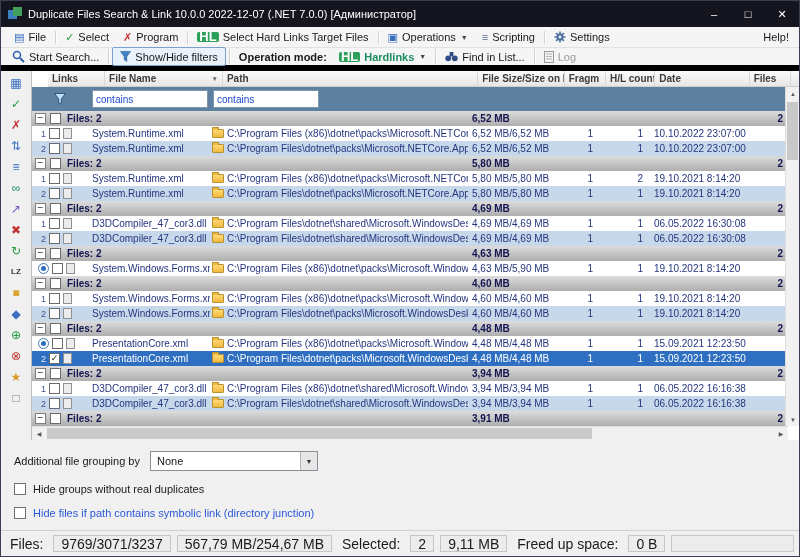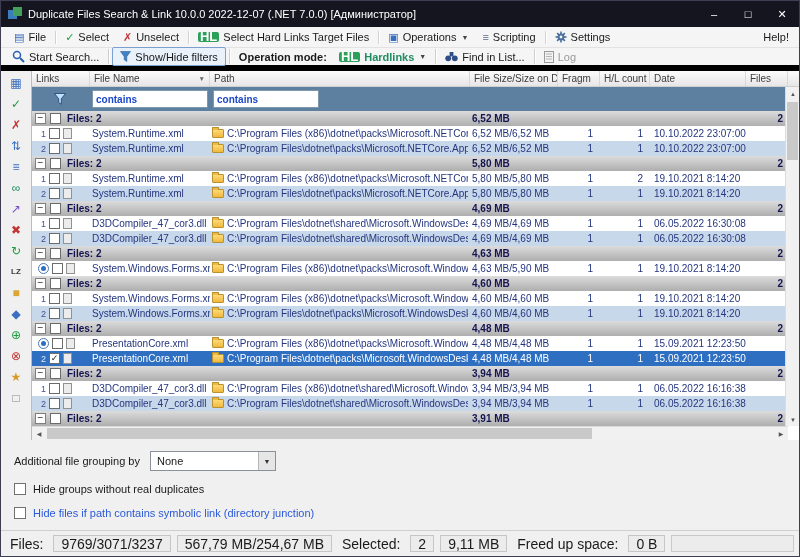--- a/index.html
+++ b/index.html
@@ -28,32 +28,32 @@
   .mode-value{color:#1e8e62;font-weight:bold;}
   .hlbadge{background:#2aa05a;color:#fff;font-size:13px;font-weight:bold;padding:1px 2px;border-radius:2px;line-height:8px;}
   .tb-disabled{color:#9a9a9a;}
 
   
   .main{position:absolute;top:70px;left:0;right:0;height:369px;display:flex;background:#f0f0f0;}
   .side{width:30px;box-sizing:border-box;display:flex;flex-direction:column;align-items:center;padding-top:3px;gap:4px;background:#f0f0f0;}
   .side .tool{width:18px;height:17px;display:flex;align-items:center;justify-content:center;font-size:12px;line-height:1;}
 
   .table{position:relative;flex:1;background:#fff;border-left:1px solid #bdbdbd;box-sizing:border-box;}
-  .thead{position:absolute;top:0;left:0;right:0;height:16px;display:flex;background:linear-gradient(#fcfcfc,#e6e6e6);border-bottom:1px solid #cfcfcf;box-sizing:border-box;}
+  .thead{position:absolute;top:0;left:16px;right:0;height:16px;display:flex;background:linear-gradient(#fcfcfc,#e6e6e6);border-bottom:1px solid #cfcfcf;box-sizing:border-box;font-weight:bold;}
   .th{display:flex;align-items:center;padding:0 4px;box-sizing:border-box;border-right:1px solid #d8d8d8;font-size:10px;color:#3c3c3c;overflow:hidden;white-space:nowrap;}
   .thfill{flex:1;border-right:none;}
   .tharrow{margin-left:auto;font-size:6.5px;color:#666;}
 
   .c0{width:58px;} .c1{width:120px;} .c2{width:260px;} .c3{width:88px;}
   .c4{width:42px;} .c5{width:50px;} .c6{width:96px;} .c7{width:42px;}
   .cg{width:438px;}
 
   .filterrow{position:absolute;top:16px;left:0;width:756px;height:24px;background:#5d80a0;box-sizing:border-box;}
   .f-funnel{position:absolute;left:22px;top:6px;}
-  .finput{position:absolute;top:3px;height:18px;border:1px solid #7d97ad;background:#fff;color:#1b48c8;font-weight:bold;font-size:10px;padding:0 3px;box-sizing:border-box;font-family:inherit;}
+  .finput{position:absolute;top:3px;height:18px;border:1px solid #7d97ad;background:#fff;color:#1b48c8;font-weight:normal;font-size:10px;padding:0 3px;box-sizing:border-box;font-family:inherit;}
   .fi-name{left:60px;width:116px;}
   .fi-path{left:181px;width:106px;}
 
   .tbody{position:absolute;top:40px;left:0;width:756px;height:315px;overflow:hidden;background:#fff;}
   .row{display:flex;height:15px;align-items:center;font-size:10px;}
   .row .cell{height:100%;display:flex;align-items:center;overflow:hidden;white-space:nowrap;box-sizing:border-box;padding:0 2px;}
   .row.group{background:linear-gradient(#dcdcdc,#aeaeae);color:#141452;font-weight:bold;}
   .row.normal{background:#fff;color:#24357e;}
   .row.alt{background:#c8d8eb;color:#24357e;}
   .row.selected{background:#2f6fc1;color:#fff;}
@@ -79,21 +79,21 @@
   .vscroll{position:absolute;right:0;top:16px;width:14px;height:339px;background:#f1f1f1;border-left:1px solid #dcdcdc;box-sizing:border-box;}
   .sbtn{width:14px;height:13px;display:flex;align-items:center;justify-content:center;font-size:6px;color:#555;flex:none;}
   .hthumb{height:11px;background:#c9c9c9;width:545px;margin-left:1px;}
   .vbtn-up{position:absolute;top:0;left:0;}
   .vbtn-dn{position:absolute;bottom:0;left:0;}
   .vthumb{position:absolute;left:1px;right:1px;top:15px;height:58px;background:#c9c9c9;}
 
   
   .bottom{position:absolute;top:439px;left:0;right:0;height:92px;background:#f0f0f0;box-sizing:border-box;padding:11px 0 0 13px;}
   .group-row{display:flex;align-items:center;gap:10px;height:20px;}
-  .combo{display:flex;align-items:center;width:126px;height:20px;background:#fff;border:1px solid #8a8f99;box-sizing:border-box;padding-left:6px;}
+  .combo{display:flex;align-items:center;width:168px;height:20px;background:#fff;border:1px solid #8a8f99;box-sizing:border-box;padding-left:6px;}
   .combo-btn{margin-left:auto;width:17px;height:100%;background:#e6e6e6;border-left:1px solid #b5b5b5;display:flex;align-items:center;justify-content:center;font-size:7px;color:#333;box-sizing:border-box;}
   .cbrow{display:flex;gap:7px;margin-top:12px;}
   .box{width:12px;height:12px;border:1px solid #707070;background:#fff;box-sizing:border-box;flex:none;}
   .blue-label{color:#2b59d8;}
 
   
   .statusbar{position:absolute;left:0;right:0;bottom:0;height:26px;background:#f0f0f0;border-top:1px solid #cfcfcf;display:flex;align-items:center;font-size:14px;box-sizing:border-box;padding:0 2px;}
   .seg{height:100%;display:flex;align-items:center;padding:0 7px;white-space:nowrap;}
   .segv{height:17px;border:1px solid #c6c6c6;background:#ececec;margin:0 3px;box-sizing:border-box;}
   .segsp{flex:1;height:17px;border:1px solid #c9c9c9;background:#ececec;margin:0 3px;box-sizing:border-box;}
@@ -121,21 +121,21 @@
       <span class="mi" style="color:#3a6ebf">▤</span>
       <span>File</span>
     </div>
     <div class="menu-sep"></div>
     <div class="menu-item">
       <span class="mi" style="color:#1d9b3e">✓</span>
       <span>Select</span>
     </div>
     <div class="menu-item">
       <span class="mi" style="color:#c33333">✗</span>
-      <span>Unselect</span>
+      <span>Program</span>
     </div>
     <div class="menu-sep"></div>
     <div class="menu-item">
       <span class="hlbadge">HL</span>
       <span>Select Hard Links Target Files</span>
     </div>
     <div class="menu-sep"></div>
     <div class="menu-item">
       <span class="mi" style="color:#3a6ebf">▣</span>
       <span>Operations</span>

